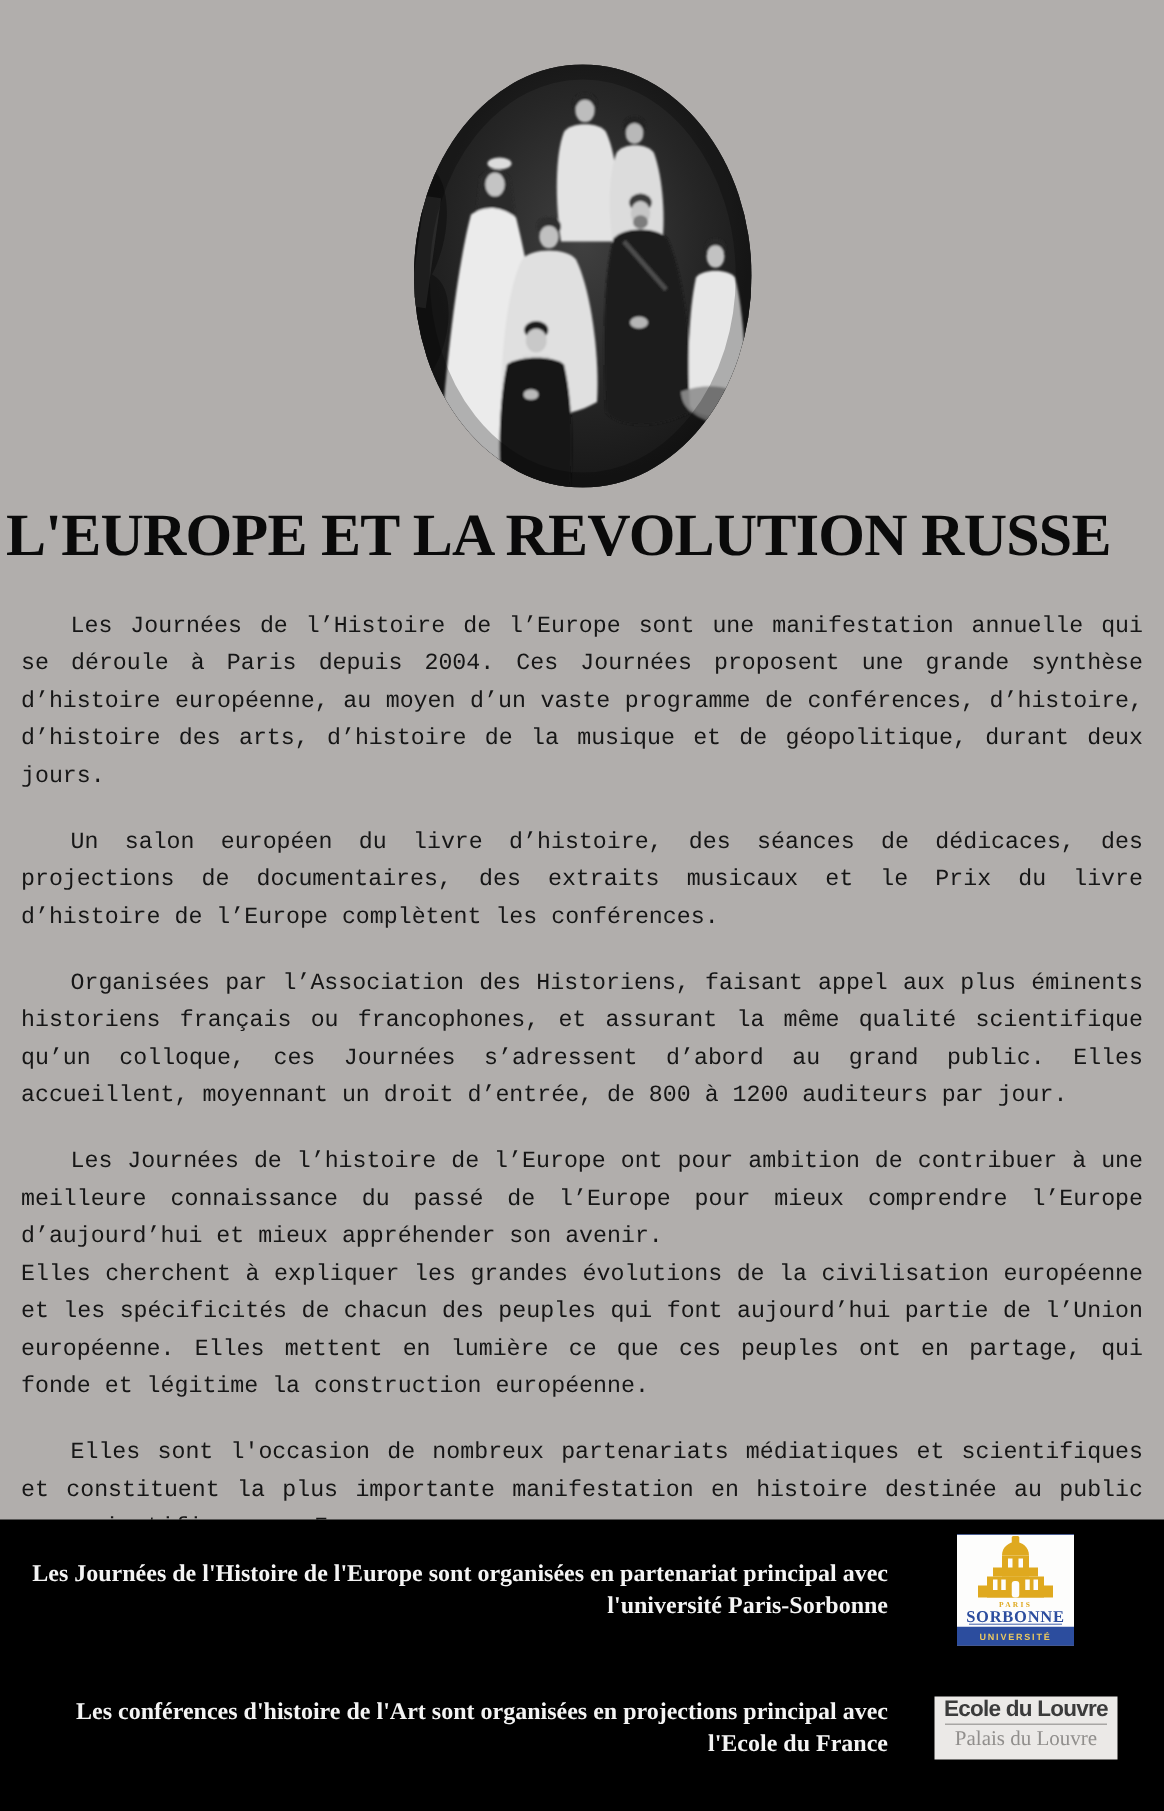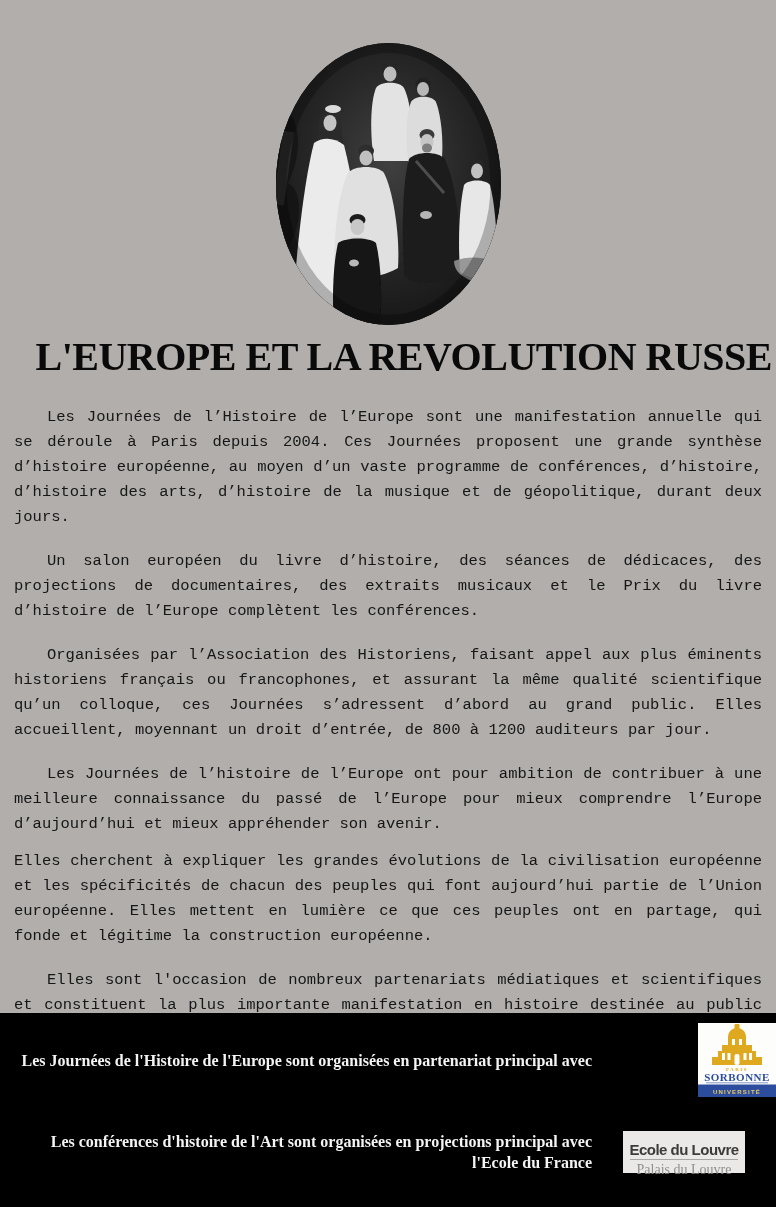--- a/index.html
+++ b/index.html
@@ -9,48 +9,48 @@
     font-family:"Liberation Serif",serif;
     display:flex;flex-direction:column;overflow:hidden;
   }
   .content{height:1013px;overflow:hidden;}
   .photo-wrap{
     width:225px;height:282px;margin:43px auto 0;
     border-radius:50%;overflow:hidden;background:#111;
   }
   .photo-wrap svg{display:block;width:100%;height:100%;}
   .title{
-    margin:10px 4px 0;text-align:right;
+    margin:10px 4px 0;text-align:left;
     font-size:40px;font-weight:bold;color:#0a0a0a;
     line-height:1.1;letter-spacing:-0.5px;
   }
   .subtitle{
     text-align:center;font-size:30px;color:#0a0a0a;
     line-height:1.22;margin-top:3px;
   }
   .body-text{
     margin:26px 14px 0;font-size:15.5px;line-height:25px;
     color:#161616;text-align:justify;font-family:Liberation Mono, monospace;
   }
   .para{margin:0 0 19px;}
   .para.indent{text-indent:33px;}
-  .para.no-gap{margin-bottom:12px;}
+  .para.no-gap{margin-bottom:0;}
   .footer{height:194px;background:#000;color:#f2f2f2;}
   .footer-row{display:flex;align-items:center;}
   .row1{padding-top:10px;}
   .row2{margin-top:34px;}
   .footer-text{
     width:592px;text-align:right;font-weight:bold;
     font-size:16px;line-height:21px;color:#f4f4f4;
   }
-  .sorbonne-logo{width:78px;height:74px;margin-left:auto;background:#1d4ed8;}
+  .sorbonne-logo{width:78px;height:74px;margin-left:auto;margin-right:60px;background:#1d4ed8;}
   .sorbonne-logo svg{display:block;width:100%;height:100%;}
   .louvre-logo{
     width:122px;height:42px;margin-left:auto;margin-right:31px;
-    background:#ebe9e7;text-align:center;padding-top:10px;box-sizing:border-box;
+    background:#ebe9e7;text-align:center;padding-top:0;box-sizing:border-box;
   }
   .louvre-line1{
     font-family:"Liberation Sans",sans-serif;font-weight:bold;
     font-size:15px;color:#3b3b3b;letter-spacing:-0.5px;line-height:17px;
   }
   .louvre-rule{width:108px;height:1px;background:#a8a6a4;margin:1px auto 2px;}
   .louvre-line2{font-size:14px;color:#918f8d;line-height:15px;}
 </style>
 </head>
 <body>
@@ -127,20 +127,21 @@
       <p class="para indent">Elles sont l'occasion de nombreux partenariats médiatiques et scientifiques et constituent la plus importante manifestation en histoire destinée au public non scientifique, en France.</p>
     </div>
 
   </div>
 
   <div class="footer">
 
     <div class="footer-row row1">
       <div class="footer-text">
         <div>Les Journées de l'Histoire de l'Europe sont organisées en partenariat principal avec</div>
+        <div>l'université Paris-Sorbonne</div>
       </div>
       <div class="sorbonne-logo">
         <svg viewBox="0 0 78 74" aria-hidden="true">
           <rect width="78" height="74" fill="#fdfdfc"></rect>
           <g fill="#dfa91f">
             <rect x="36.5" y="1" width="5" height="6" rx="1"></rect>
             <path d="M30,14 C30,8 35,5 39,5 C43,5 48,8 48,14 Z"></path>
             <rect x="30" y="14" width="18" height="14"></rect>
             <rect x="24" y="22" width="30" height="6"></rect>
             <rect x="20" y="28" width="38" height="14"></rect>

